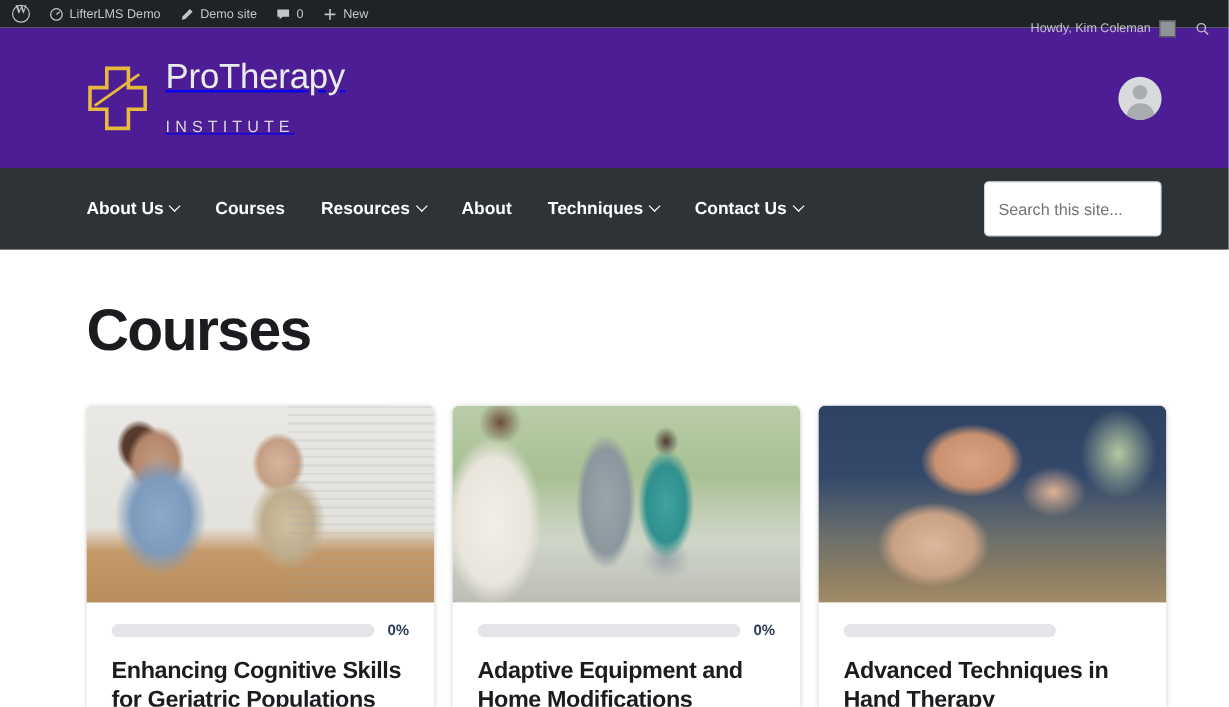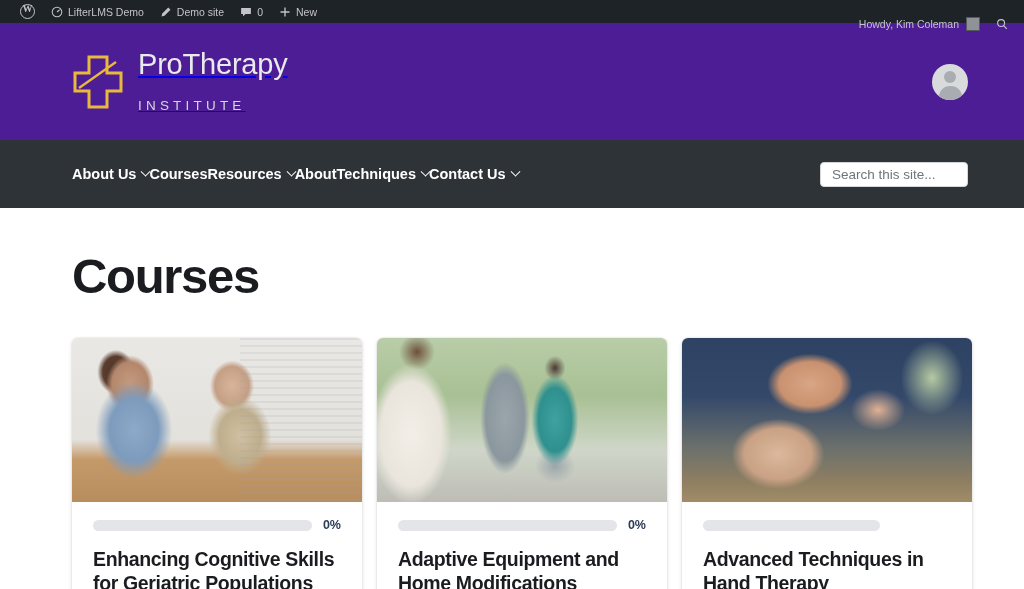--- a/index.html
+++ b/index.html
@@ -16,21 +16,21 @@
   .adminbar {
     height: 23px;
     background: #1d2327;
     color: #c3c4c7;
     display: flex;
     align-items: center;
     font-size: 10.5px;
     position: relative;
     z-index: 60;
   }
-  .ab-left { display: flex; align-items: center; padding-left: 12px; gap: 0; text-align: center; }
+  .ab-left { display: flex; align-items: center; padding-left: 2px; gap: 0; text-align: center; }
   .ab-item {
     display: flex; align-items: center; gap: 5px;
     padding: 0 8px; height: 23px; color: #c3c4c7;
     white-space: nowrap;
   }
   .ab-right {
     margin-left: auto; display: flex; align-items: center;
     padding-right: 8px; gap: 0; margin-top: 24px;
   }
   .ab-right .ab-item { gap: 7px; }
@@ -100,29 +100,29 @@
   }
 
   
   .navbar {
     background: #2e3338;
     height: 68px;
     display: flex; align-items: center;
     padding: 0 56px 0 72px;
     position: relative; z-index: 40;
   }
-  .mainnav { display: flex; align-items: center; }
+  .mainnav { display: flex; align-items: center; gap: 30px; }
   .mainnav a {
     color: #ffffff; font-size: 14.5px; font-weight: bold;
     text-decoration: none; white-space: nowrap;
     display: inline-flex; align-items: center; gap: 6px;
   }
   .search-wrap { margin-left: auto; }
   .search-input {
-    width: 148px; height: 25px;
+    width: 148px; height: 46px;
     background: #ffffff; border: 1px solid #d4d6d8; border-radius: 4px;
     padding: 0 11px; font-size: 13.5px; color: #3b3f44;
     font-family: "Liberation Sans", sans-serif;
   }
   .search-input::placeholder { color: #6f7478; }
 
   
   .main { background: #fff; padding: 0 72px; position: relative; }
   .page-title {
     font-size: 49px; font-weight: 800; color: #1a1c1f;

